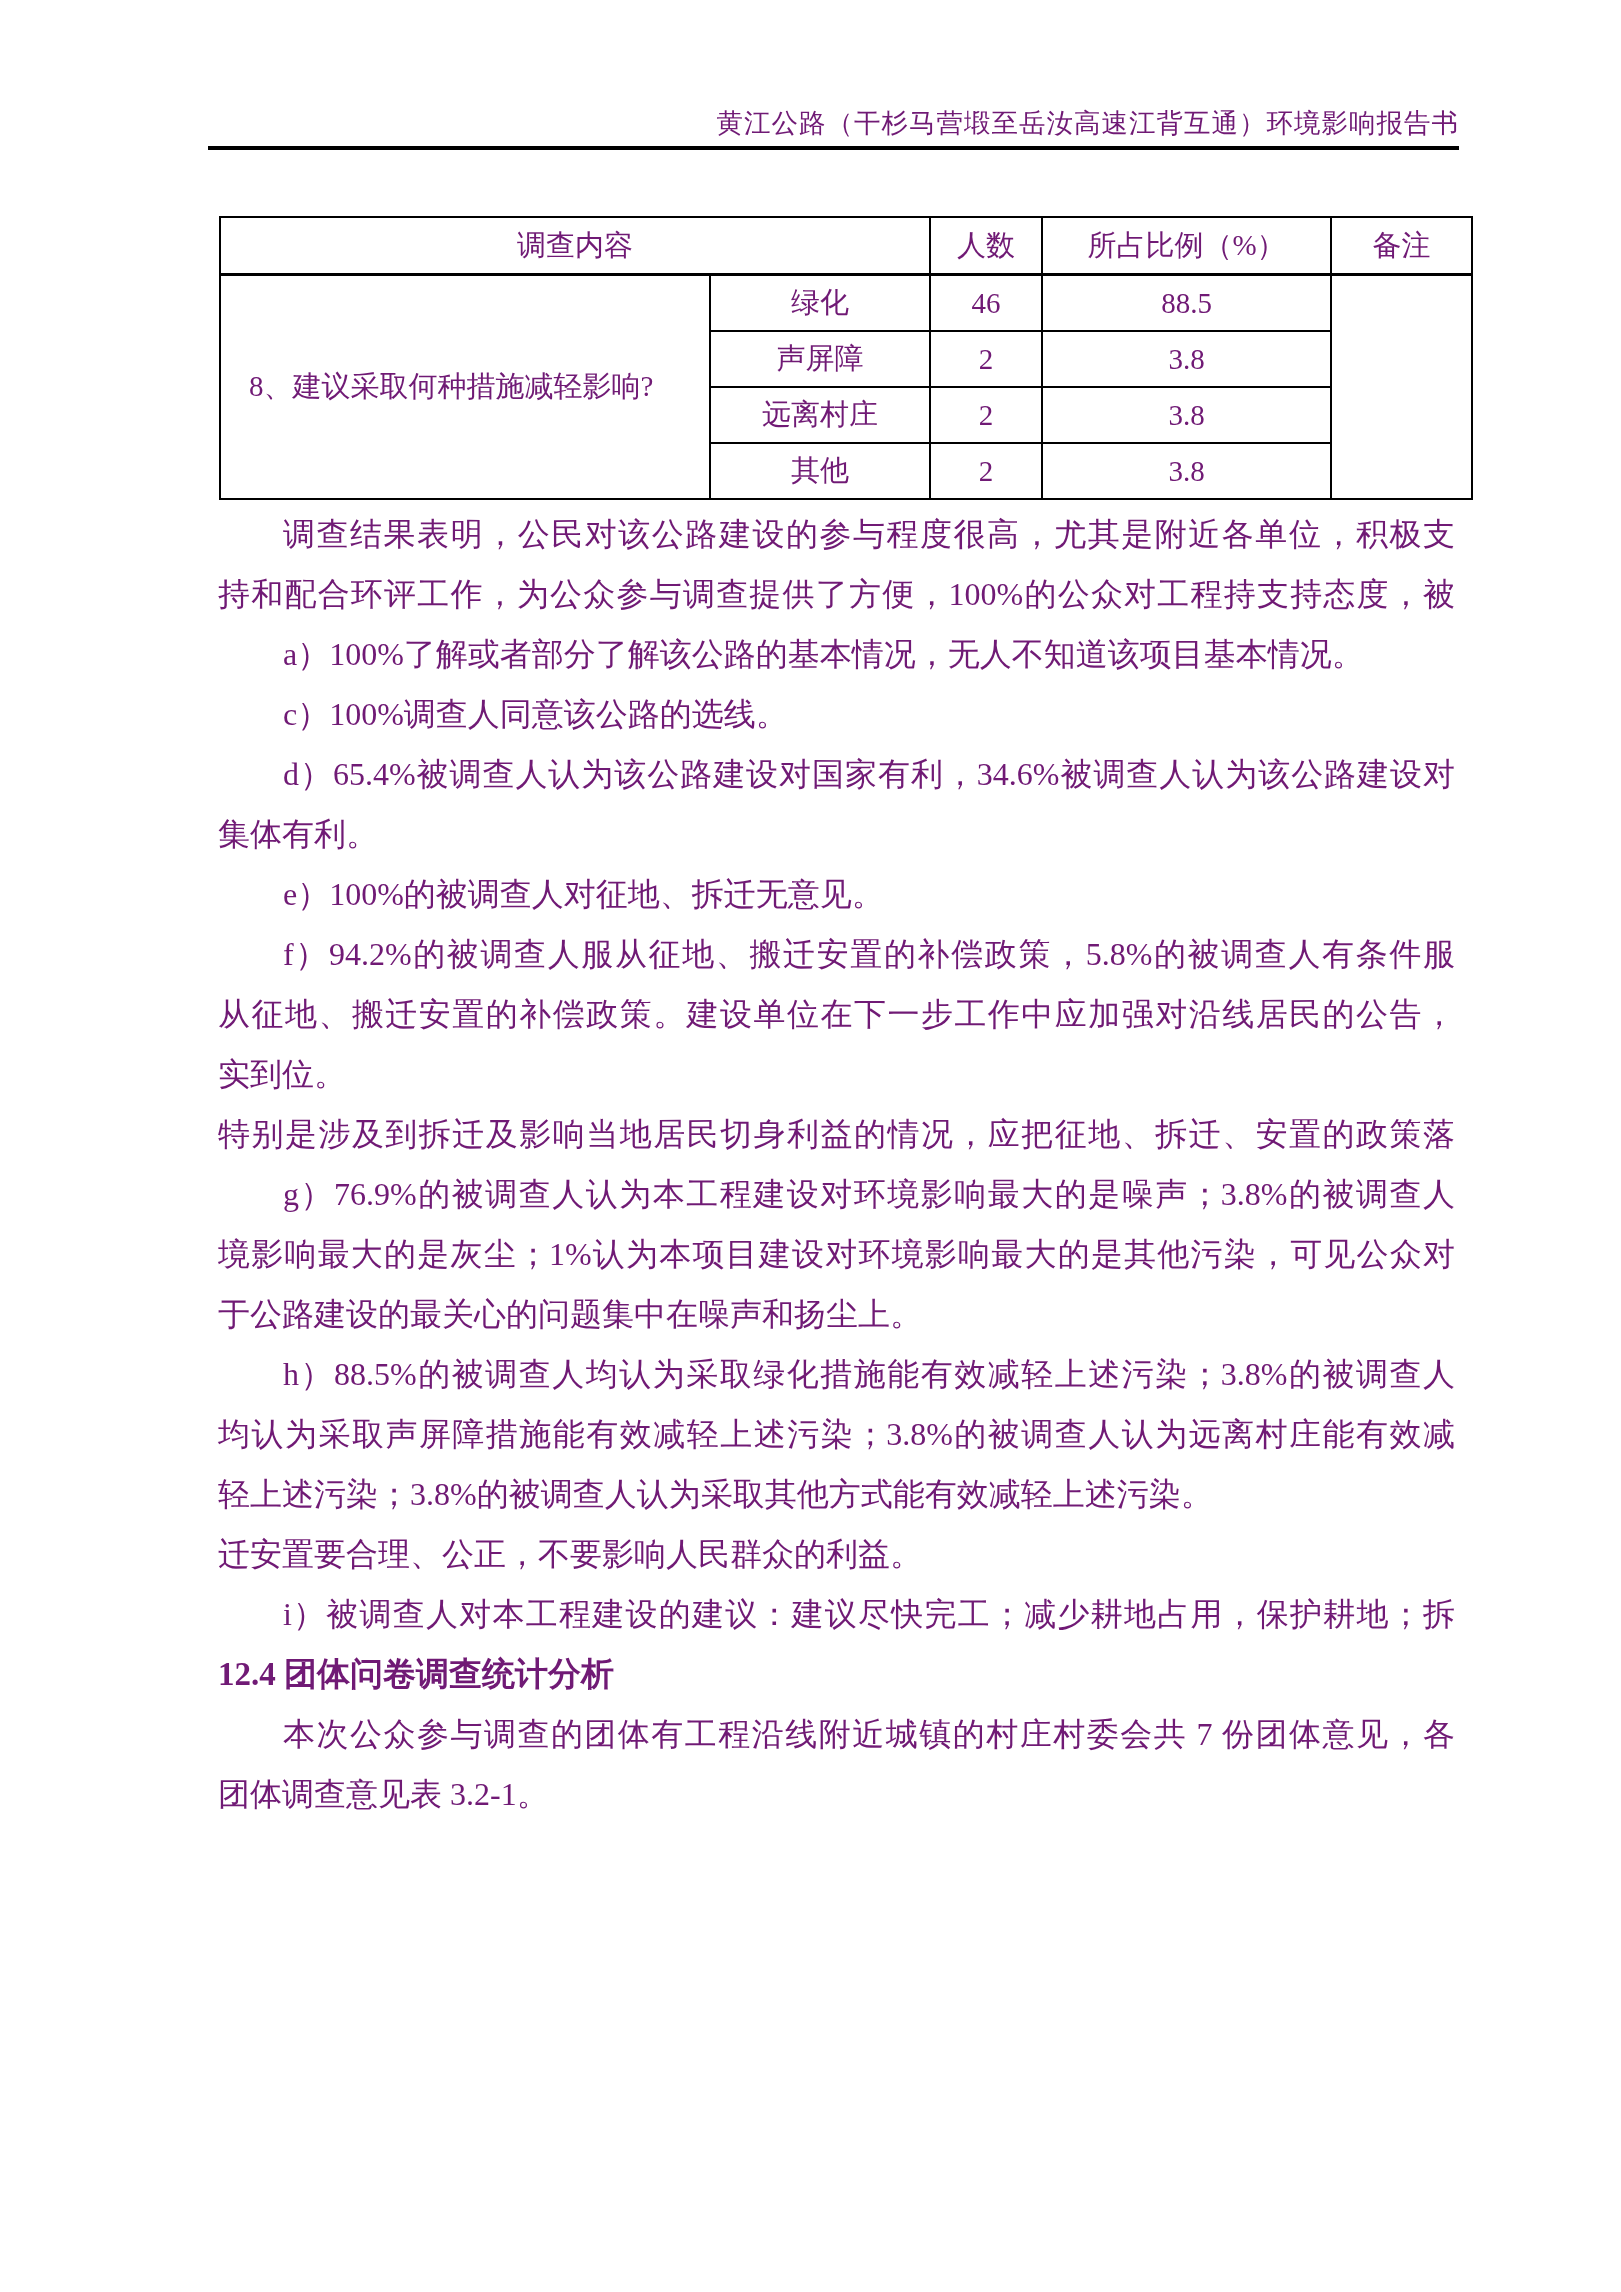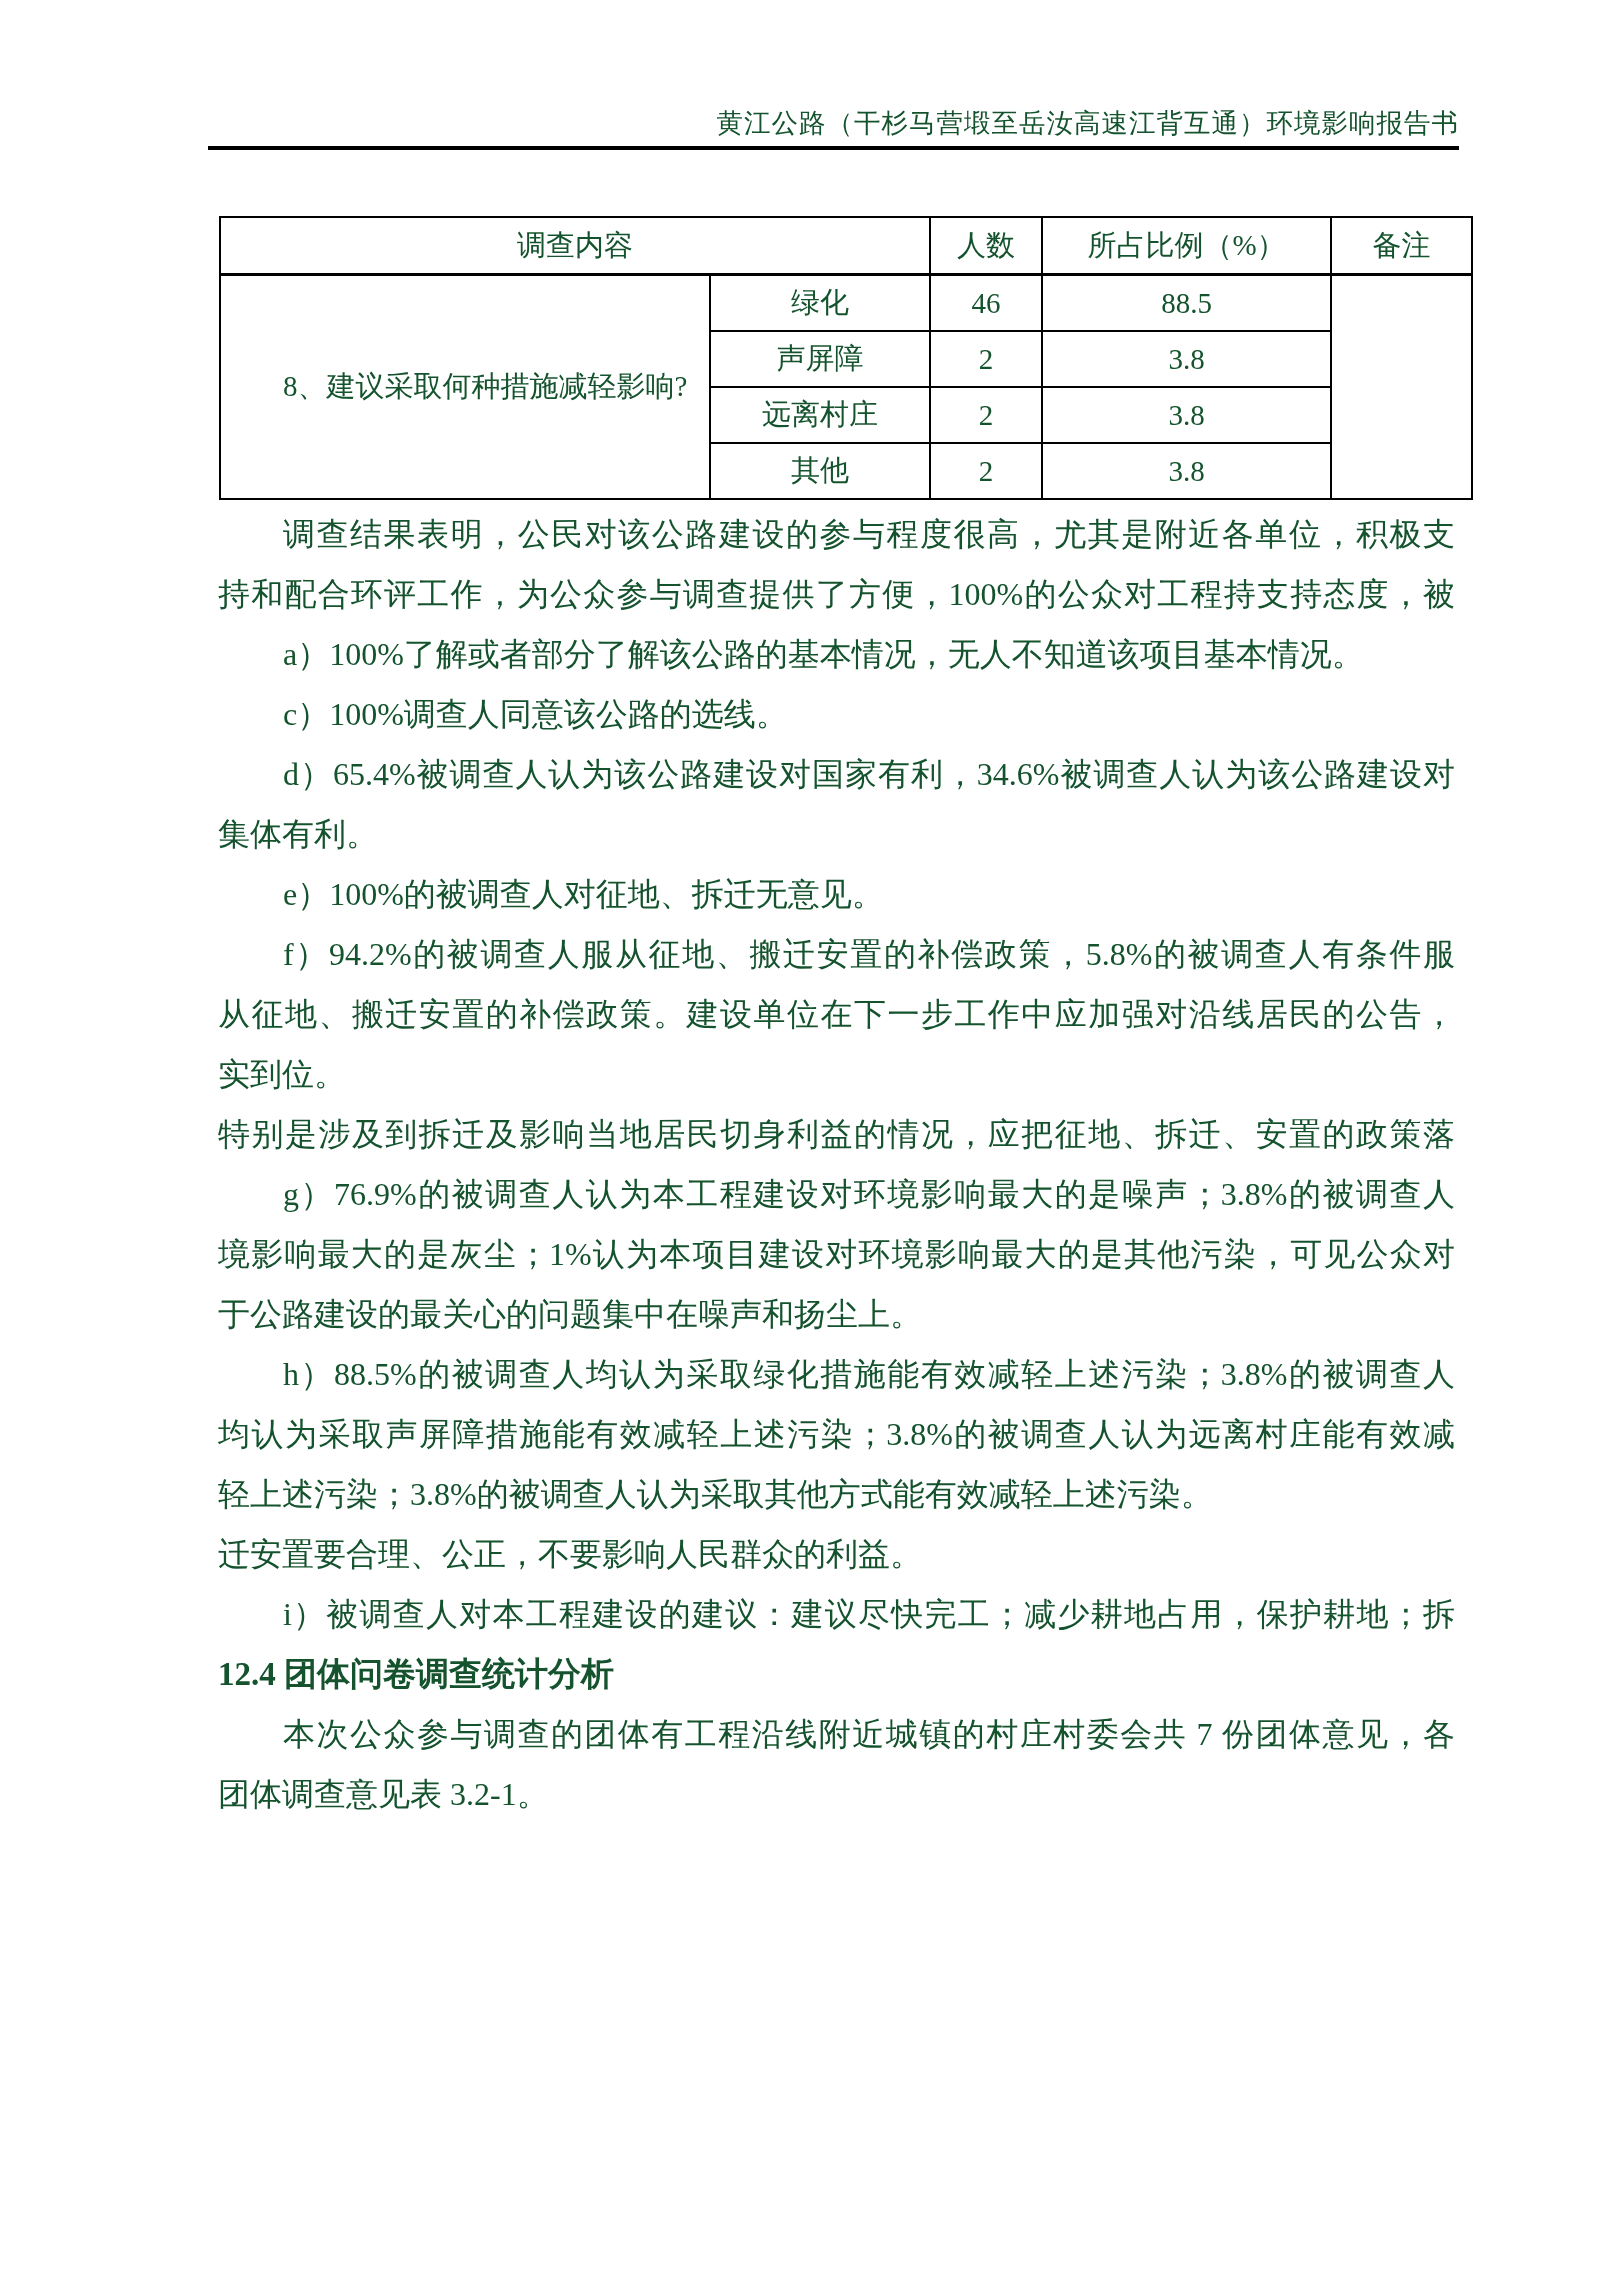--- a/index.html
+++ b/index.html
@@ -5,21 +5,21 @@
   html, body {
     margin: 0;
     padding: 0;
     background: #ffffff;
   }
   .page {
     position: relative;
     width: 1621px;
     height: 2026px;
     background: #ffffff;
-    color: #14532d;
+    color: #701a75;
     font-family: "Liberation Serif", "DejaVu Serif", serif;
     overflow: hidden;
   }
 
   
   .doc-header-title {
     position: absolute;
     top: 106px;
     left: 208px;
     width: 1251px;
@@ -60,21 +60,21 @@
     height: 55px;
     border-bottom: 3.9px solid #000;
   }
   .survey-table tr.body-row td {
     height: 54px;
     border-top: 2.9px solid #000;
     border-bottom: 2.9px solid #000;
   }
   .survey-table td.question-cell {
     text-align: left;
-    padding-left: 62px;
+    padding-left: 28px;
   }
 
   
   .body-text {
     position: absolute;
     top: 504px;
     left: 218px;
     width: 1237px;
     font-size: 32px;
     line-height: 60px;

